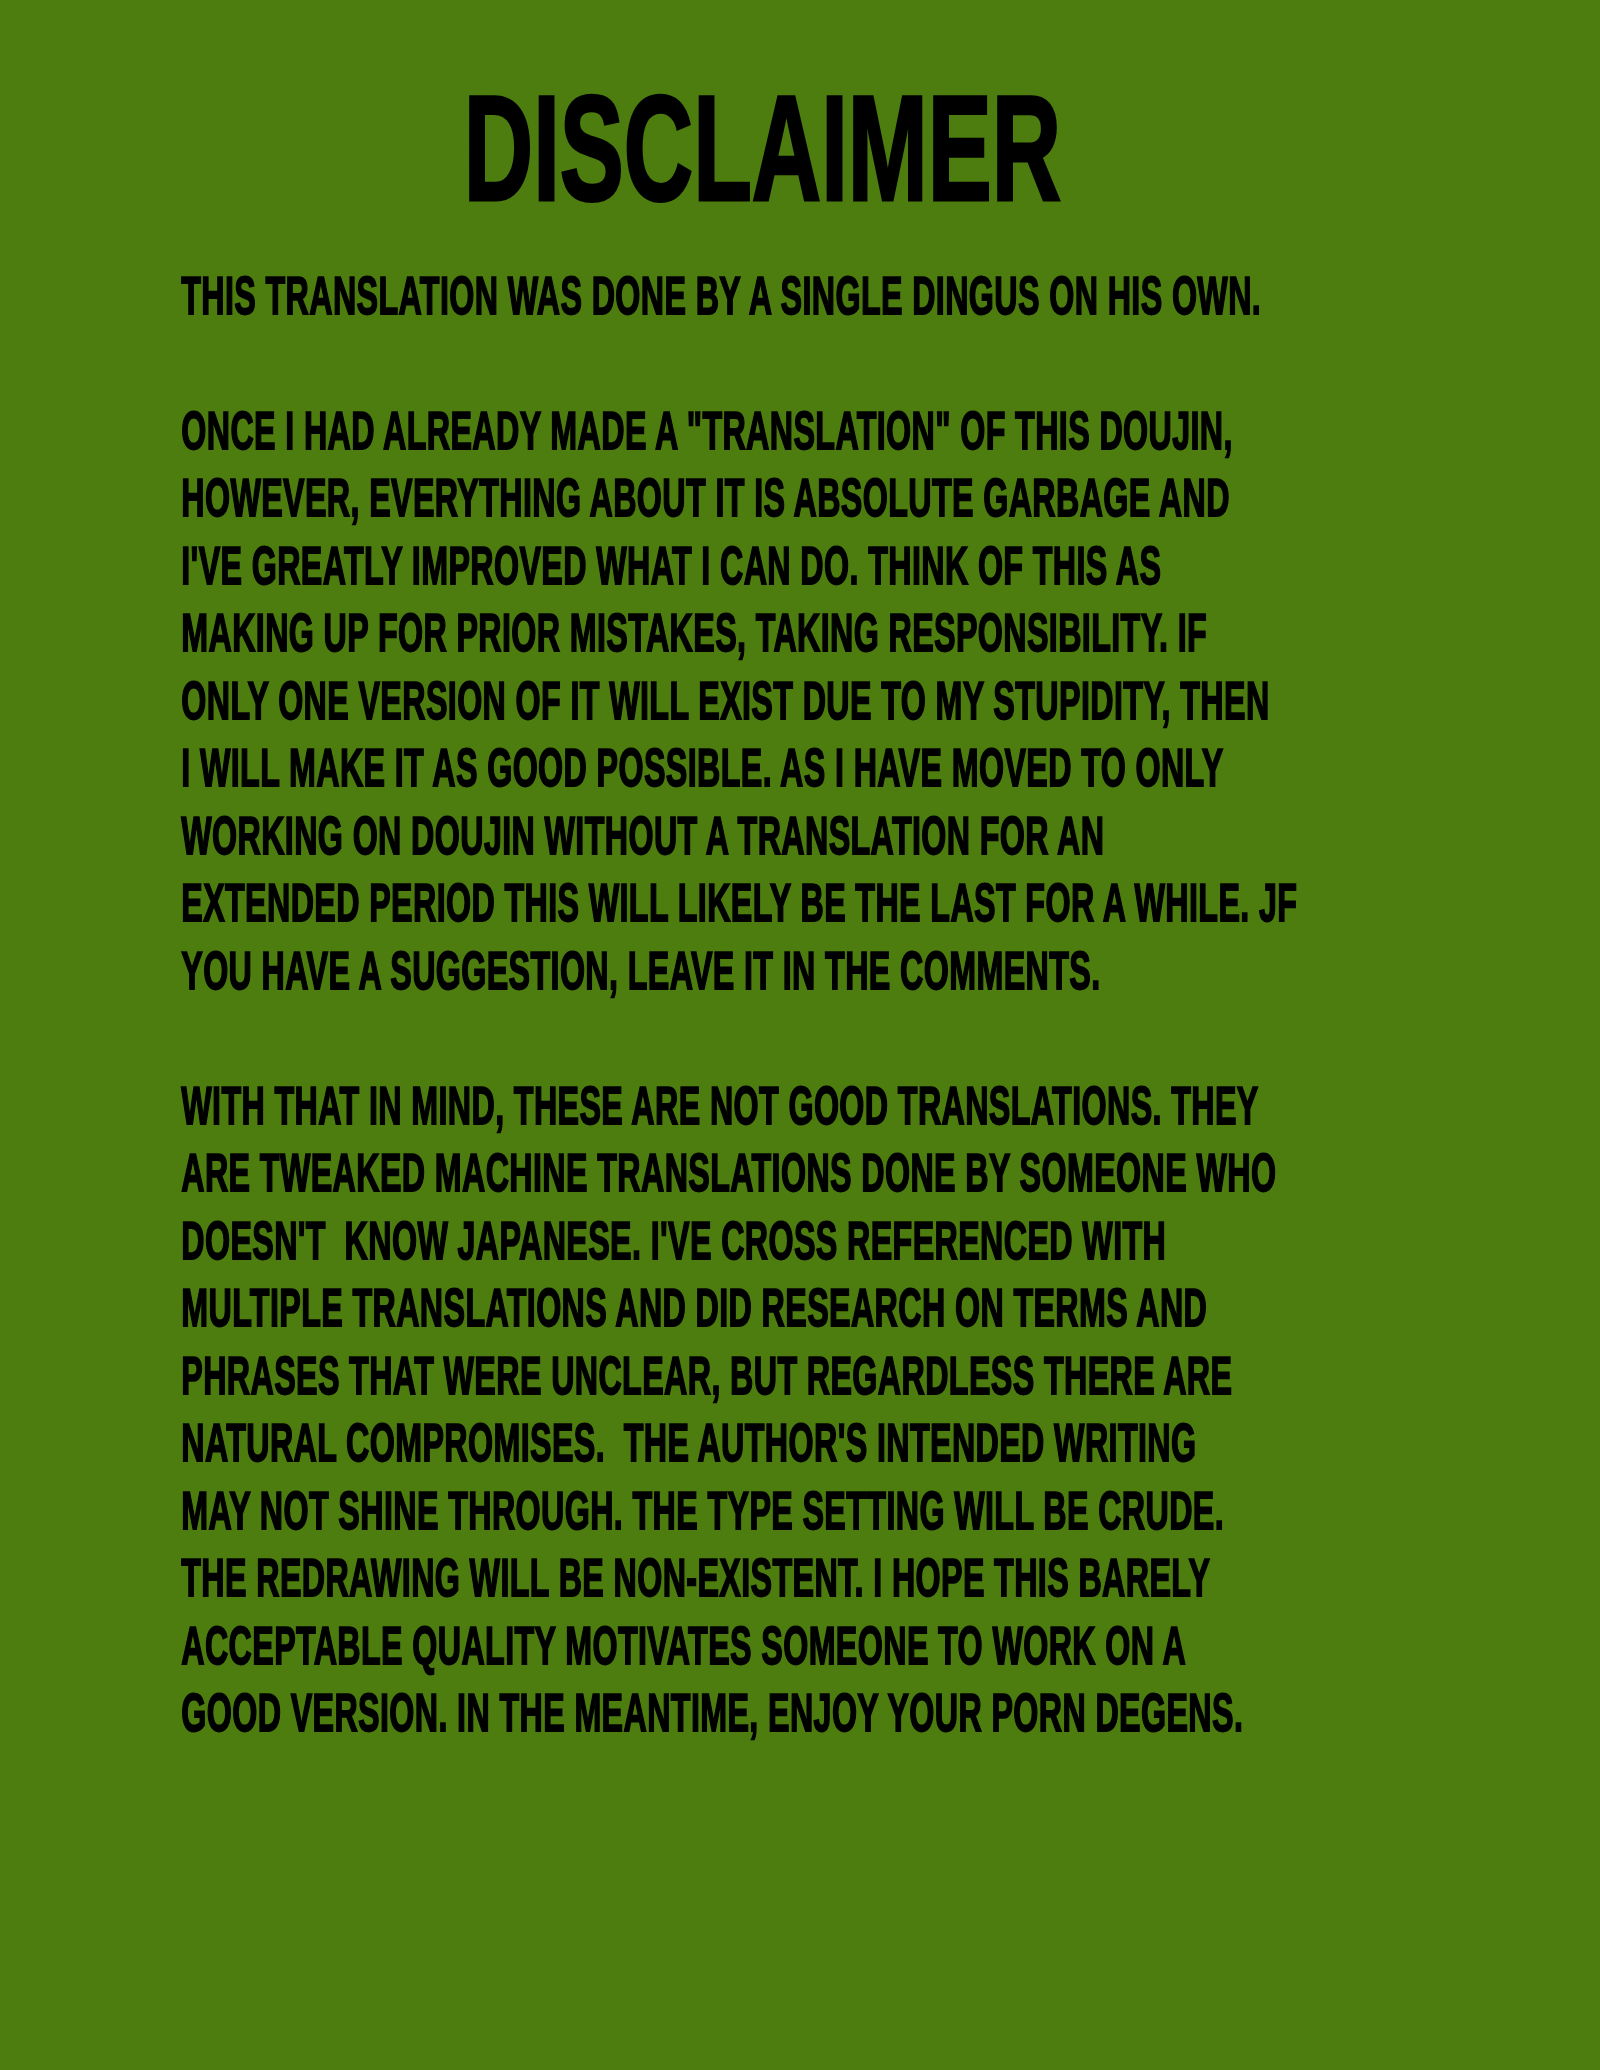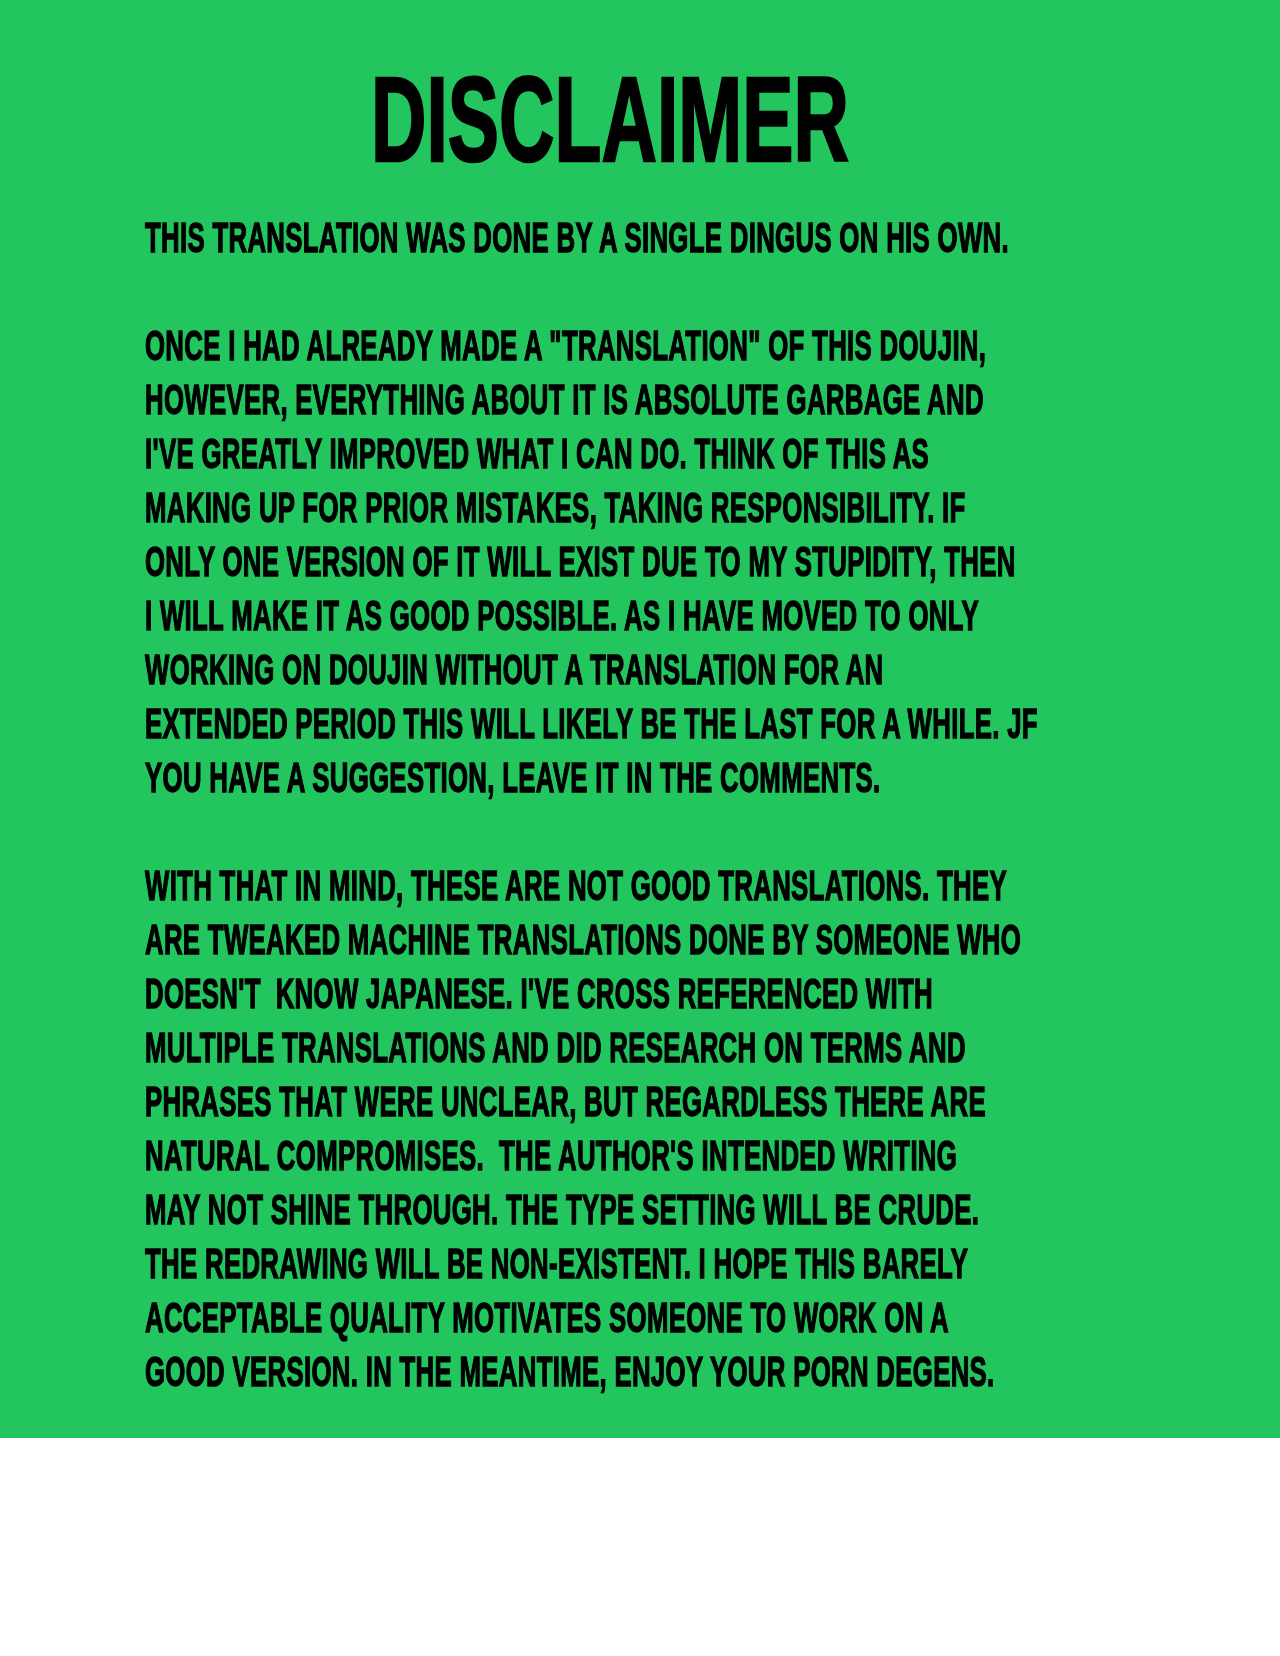--- a/index.html
+++ b/index.html
@@ -9,22 +9,22 @@
   body {
     width: 1280px;
     height: 1656px;
     background: #ffffff;
     font-family: "Liberation Sans", sans-serif;
     overflow: hidden;
   }
   .page {
     position: relative;
     width: 1280px;
-    height: 1438px;
-    background: #22c55e;
+    height: 1656px;
+    background: #4d7c0f;
     color: #000000;
   }
   .title {
     position: absolute;
     top: 58px;
     left: -30px;
     width: 1280px;
     margin: 0;
     text-align: center;
     font-size: 120px;

